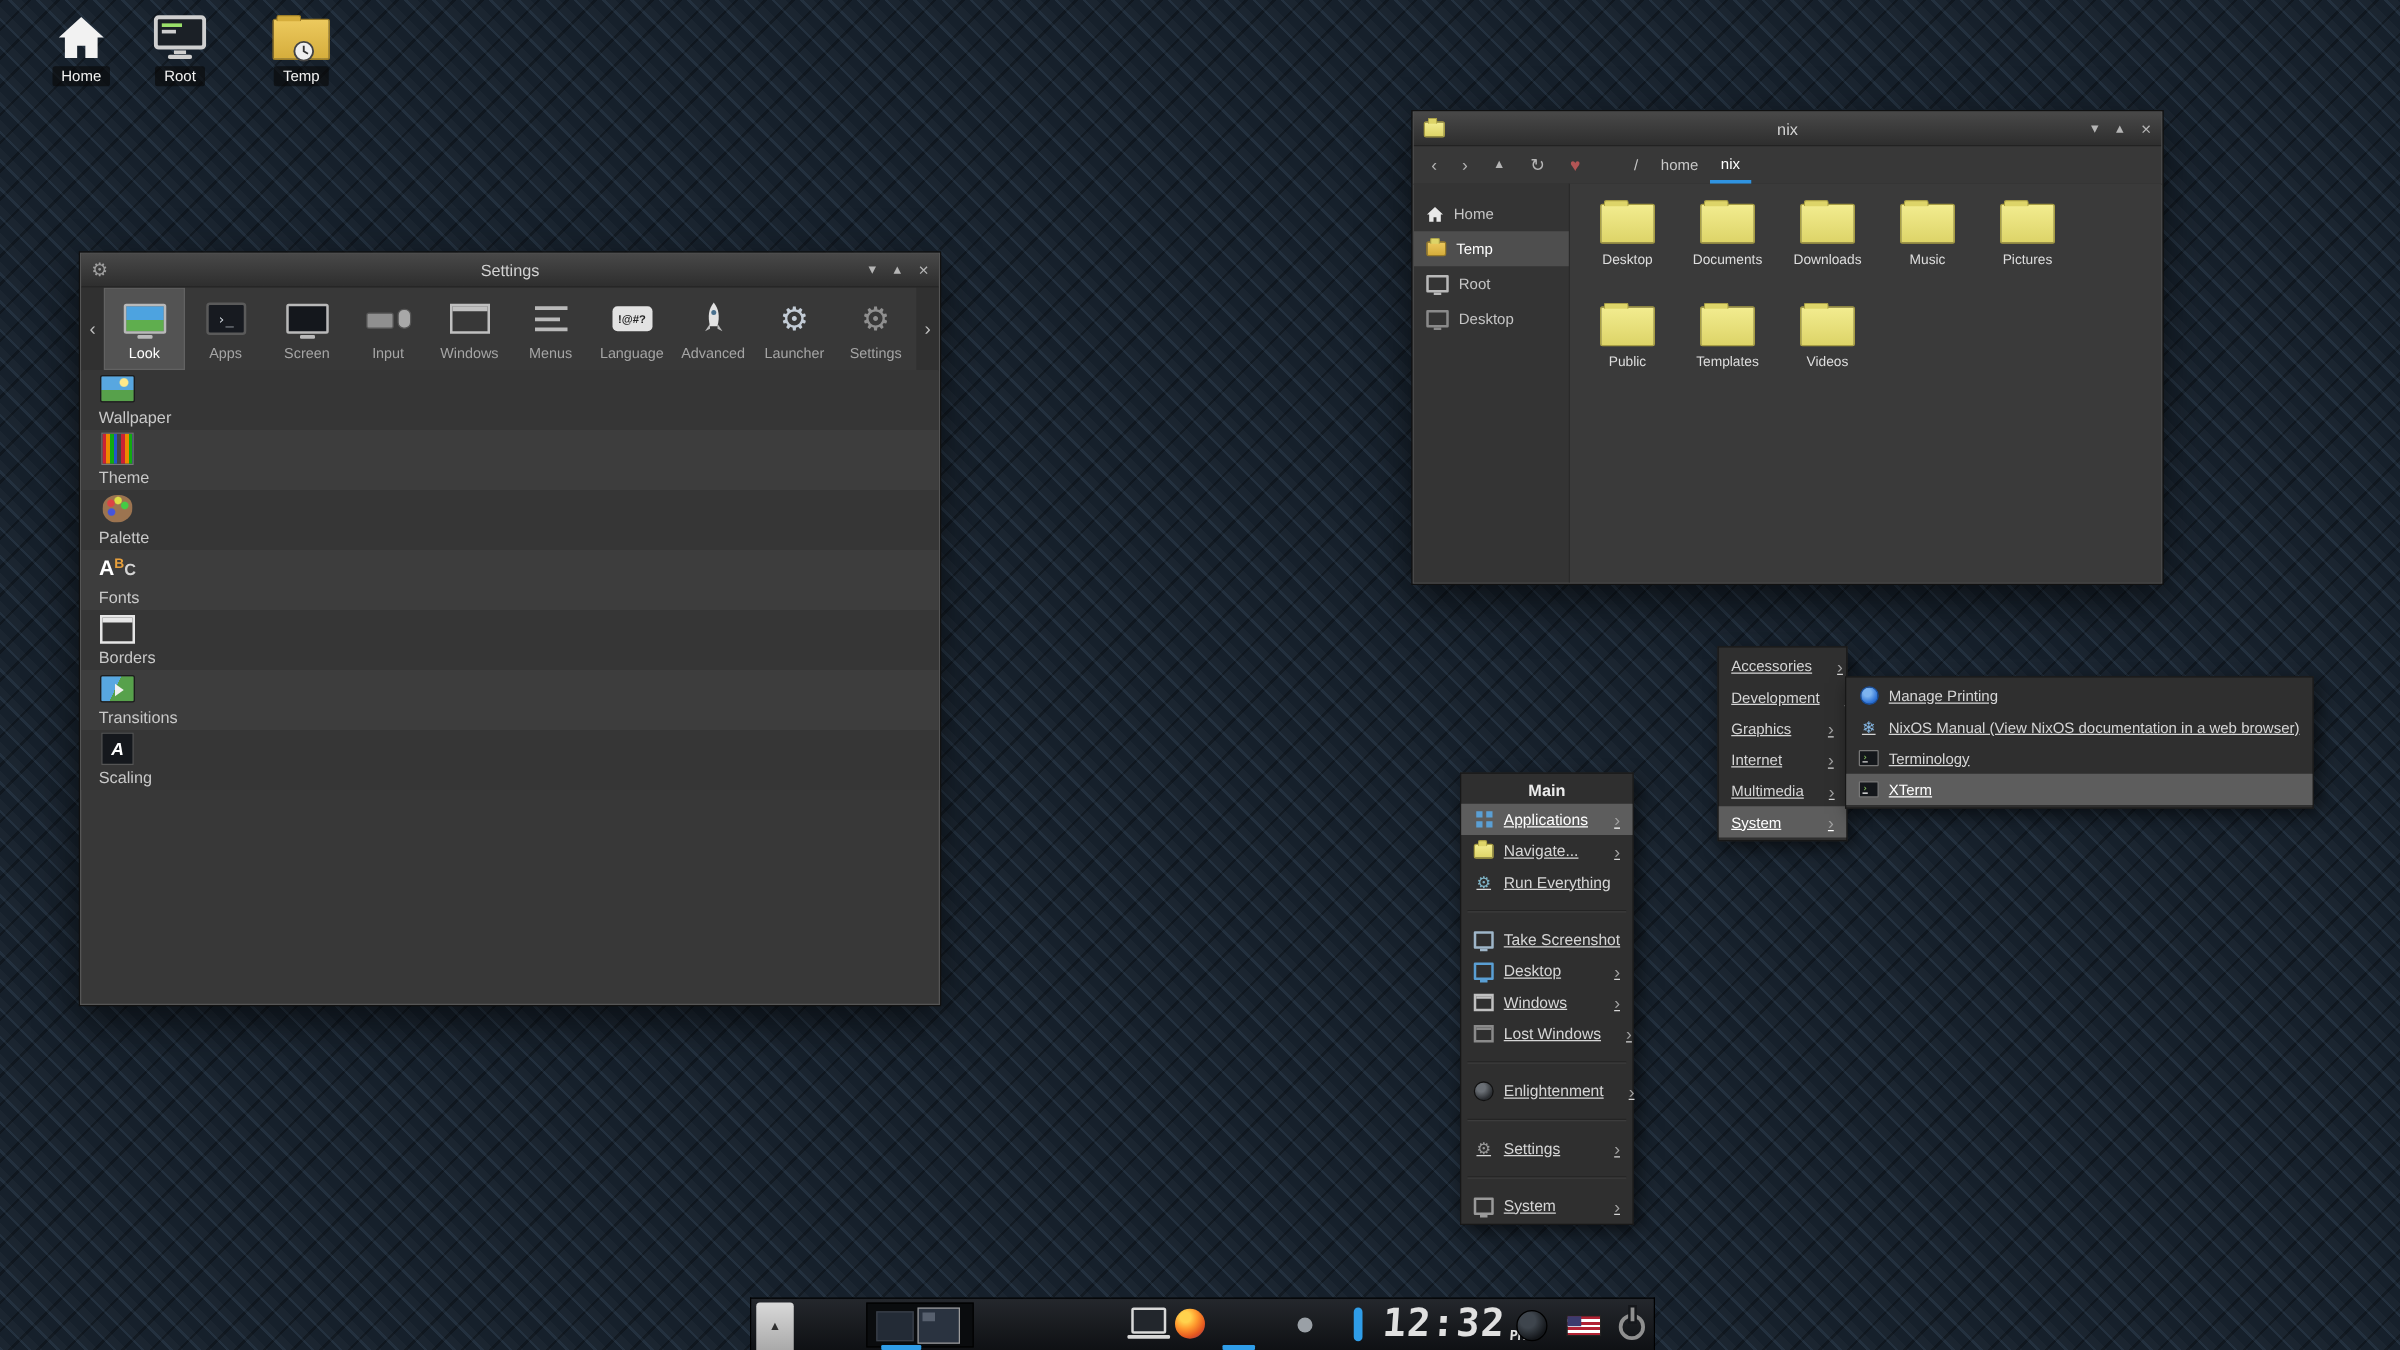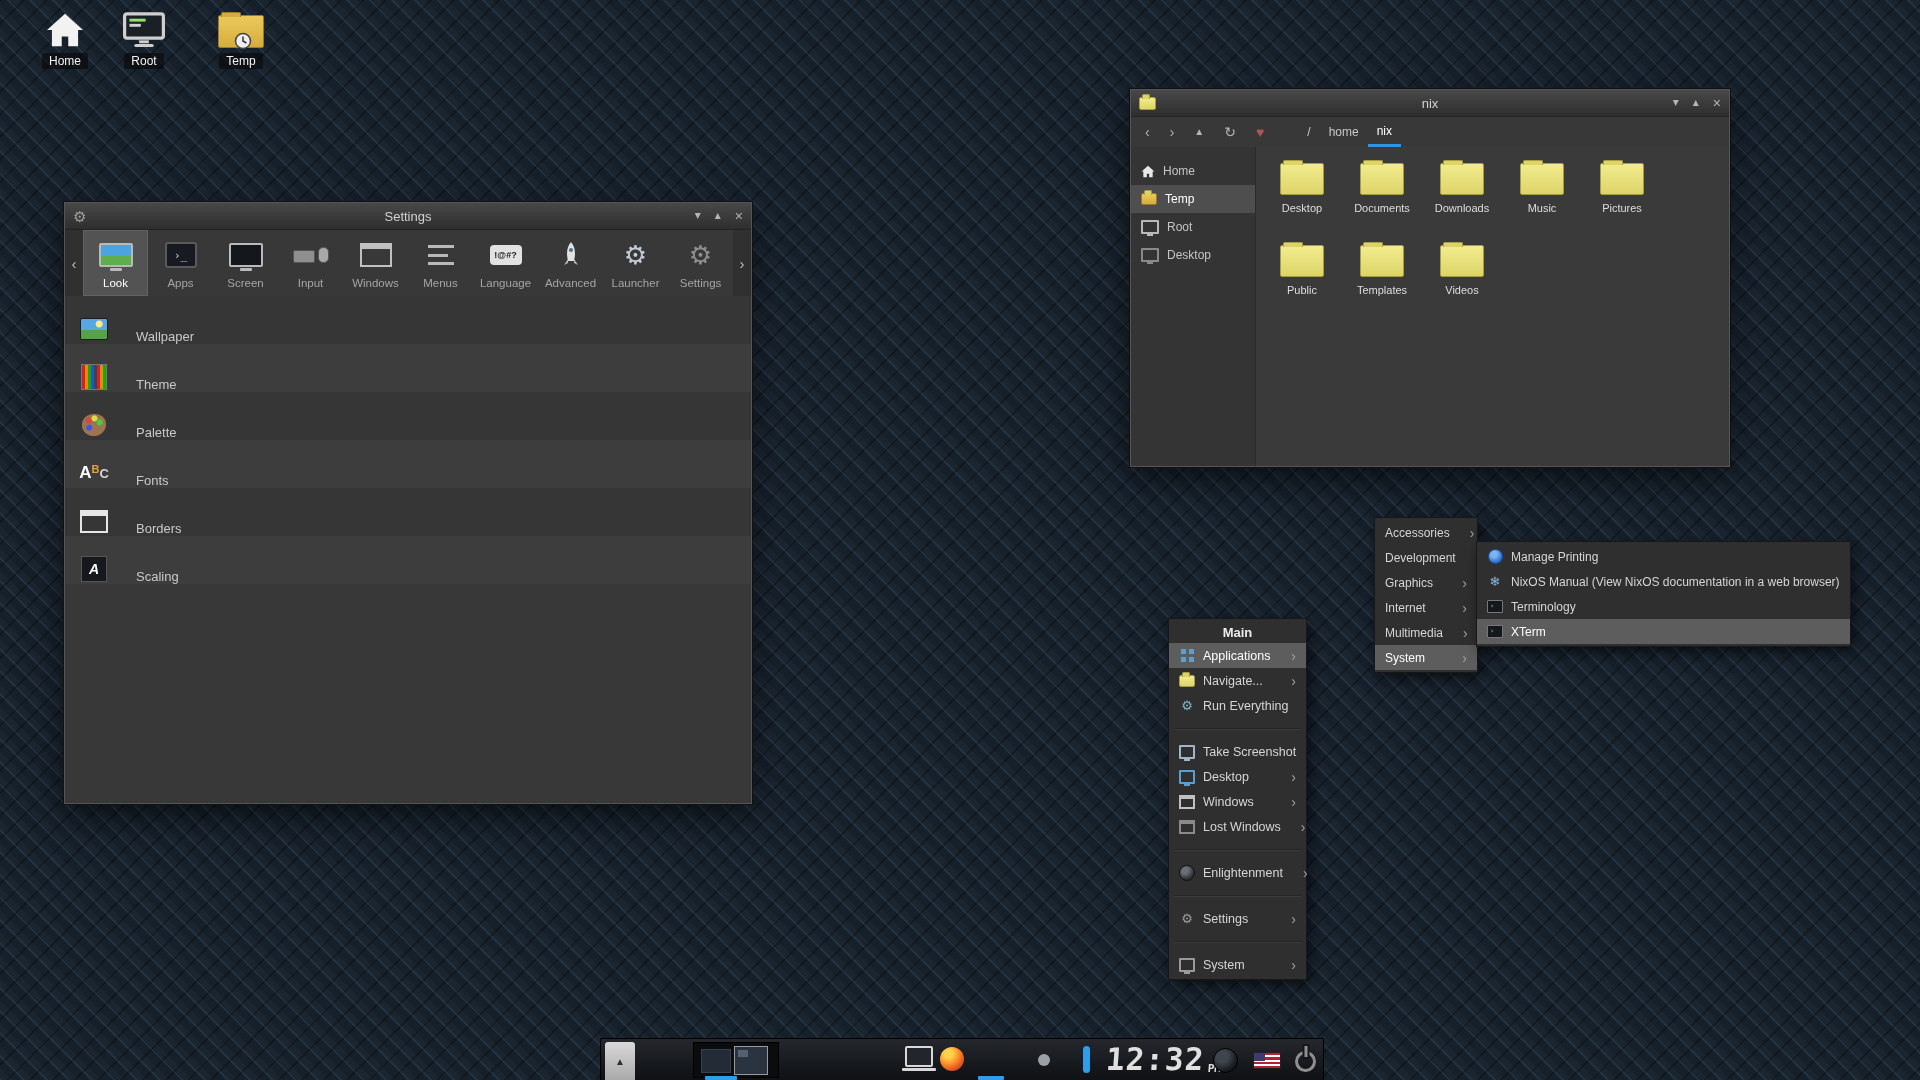--- a/index.html
+++ b/index.html
@@ -23,21 +23,21 @@
   .gearchar{color:#9f9f9f;font-size:15px;line-height:1;}
   
   .s-toolbar{height:66px;display:flex;align-items:stretch;background:#383838;border-bottom:1px solid #292929;}
   .scroll-btn{width:18px;display:flex;align-items:center;justify-content:center;color:#bdbdbd;background:#303030;font-size:15px;}
   .s-tabs{flex:1;display:flex;}
   .s-tab{flex:1;display:flex;flex-direction:column;align-items:center;justify-content:center;gap:4px;
     font-size:11.5px;color:#a5a5a5;}
   .s-tab.selected{background:#535353;color:#fff;box-shadow:inset 0 0 0 1px #626262;}
   .tabicon{height:36px;display:flex;align-items:center;justify-content:center;}
   .s-list{position:absolute;top:93px;left:0;right:0;}
-  .s-row{height:48px;display:flex;align-items:flex-end;gap:27px;padding-left:14px;font-size:13px;color:#c9c9c9;}
+  .s-row{height:48px;display:flex;align-items:flex-start;gap:0;padding-left:14px;font-size:13px;color:#c9c9c9;flex-direction:column;}
   .s-row:nth-child(odd){background:#363636;}
   .s-row:nth-child(even){background:#3d3d3d;}
   .s-footer{position:absolute;bottom:0;left:0;right:0;height:52px;border-top:1px solid #292929;
     display:flex;align-items:center;justify-content:center;background:#383838;}
   .btn{font-family:"Liberation Sans",sans-serif;font-size:12px;color:#ddd;
     background:linear-gradient(#6b6b6b,#4c4c4c);border:1px solid #262626;border-radius:3px;
     padding:4px 13px;box-shadow:inset 0 1px 0 rgba(255,255,255,0.15);}
   
   .ti-frame{width:30px;height:20px;border:2px solid #b9b9b9;border-radius:2px;background:#14171c;position:relative;}
   .ti-frame::after{content:"";position:absolute;left:50%;bottom:-6px;transform:translateX(-50%);
@@ -101,21 +101,21 @@
   .folder{position:relative;background:linear-gradient(#f2ec8f,#ddd468);border:1px solid #a89e44;border-radius:2px;}
   .folder::before{content:"";position:absolute;top:-4px;left:2px;width:42%;height:4px;
     background:#ddd468;border:1px solid #a89e44;border-bottom:none;border-radius:2px 2px 0 0;}
   .folder-lg{width:42px;height:30px;}
   .folder-sm{width:15px;height:11px;}
   .folder-xs{width:14px;height:10px;}
   
   .menu{position:absolute;background:#2f2f2f;border:1px solid #171717;box-shadow:4px 5px 14px rgba(0,0,0,0.6);
     color:#d6d6d6;font-size:12.5px;padding:2px 0;z-index:50;}
   .menu-header{height:22px;display:flex;align-items:center;justify-content:center;font-weight:bold;font-size:13px;color:#ececec;}
-  .menu-item{height:25px;display:flex;align-items:center;gap:8px;padding:0 10px;white-space:nowrap;}
+  .menu-item{height:25px;display:flex;align-items:center;gap:8px;padding:0 10px;white-space:nowrap;text-decoration:underline;}
   .menu-item.hl{background:#5d5d5d;color:#fff;}
   .mi-icon{width:16px;height:16px;flex:0 0 16px;display:flex;align-items:center;justify-content:center;font-size:13px;line-height:1;}
   .arrow{margin-left:auto;color:#a2a2a2;font-size:14px;padding-left:12px;}
   .menu-gap{height:21px;position:relative;}
   .menu-gap::after{content:"";position:absolute;left:5px;right:5px;top:10px;border-top:1px solid #242424;border-bottom:1px solid #3c3c3c;}
   .mini-monitor{width:14px;height:10px;border:2px solid currentColor;border-radius:1px;position:relative;display:inline-block;}
   .mini-monitor::after{content:"";position:absolute;left:50%;bottom:-4px;transform:translateX(-50%);width:6px;height:2px;background:currentColor;}
   .mini-win{width:13px;height:10px;border:2px solid currentColor;position:relative;display:inline-block;}
   .mini-win::before{content:"";position:absolute;left:0;right:0;top:0;height:2px;background:currentColor;}
   .e-logo{width:14px;height:14px;border-radius:50%;background:radial-gradient(circle at 35% 30%,#6a6f75 0 25%,#2a2d31 70%);border:1px solid #111;}
@@ -314,20 +314,26 @@
         </div>
       <div>Fonts</div>
     </div>
     <div class="s-row">
       <div class="ri ri-borders">
           <i></i>
         </div>
       <div>Borders</div>
     </div>
     <div class="s-row">
+      <div class="ri ri-transitions">
+          <i></i>
+        </div>
+      <div>Transitions</div>
+    </div>
+    <div class="s-row">
       <div class="ri ri-scaling">
           <i>A</i>
         </div>
       <div>Scaling</div>
     </div>
   </div>
 </div>
 
 <div class="window" style="left:1130px;top:89px;width:598px;height:376px">
   <div class="titlebar">

